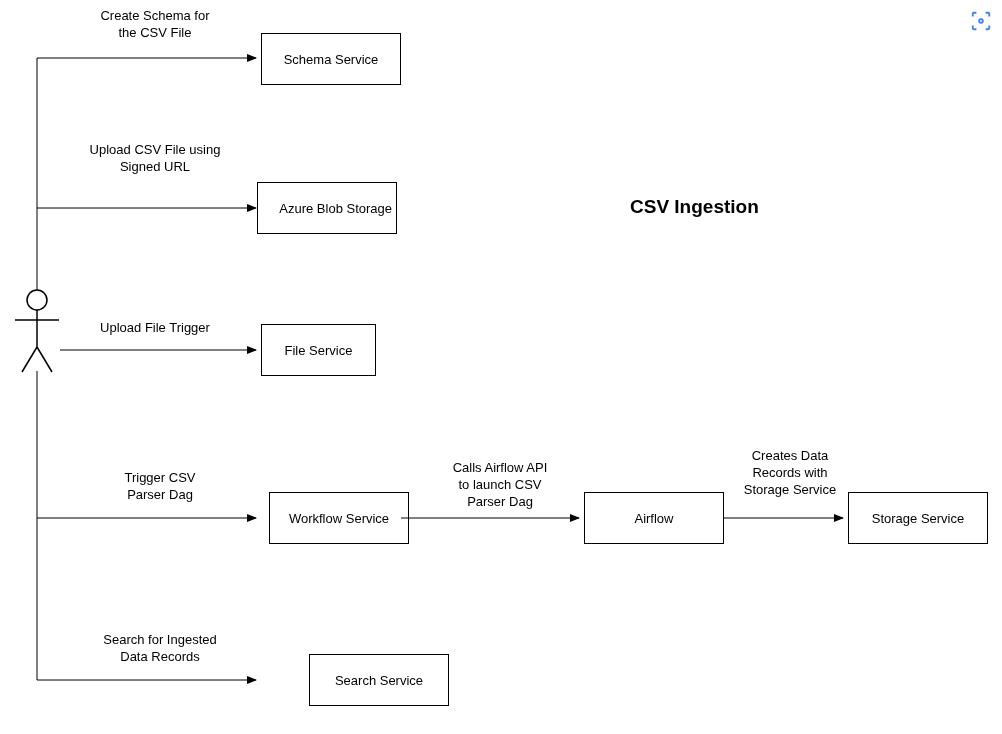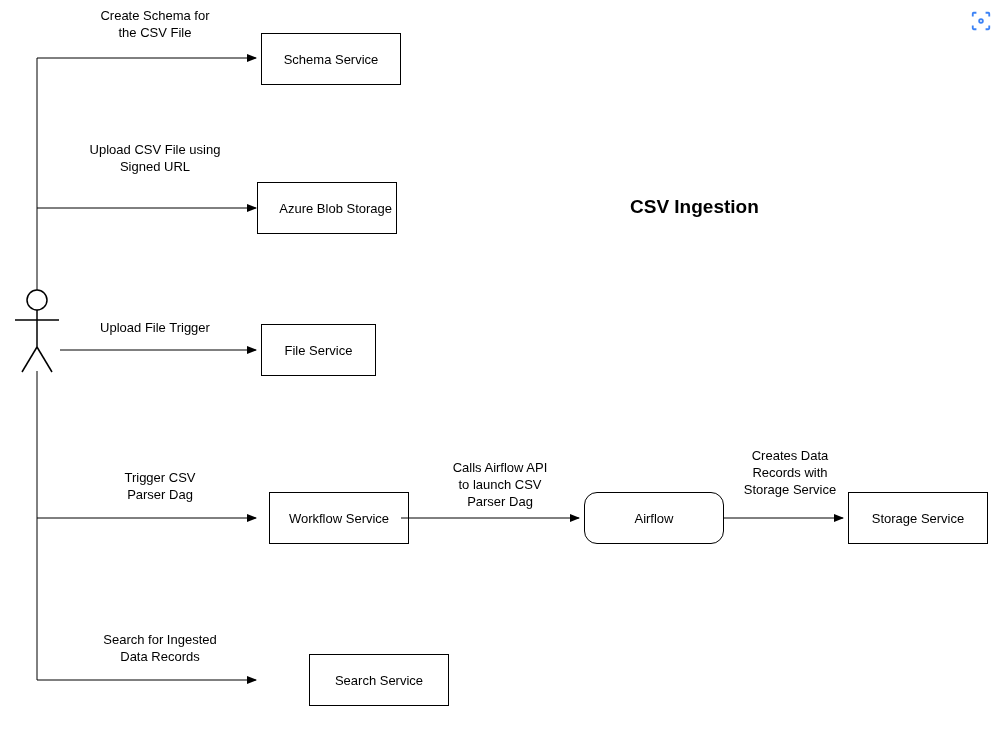--- a/index.html
+++ b/index.html
@@ -75,21 +75,21 @@
 </div>
 
 <div class="box" style="left: 261px; top: 324px; width: 115px; height: 52px;">
   <span>File Service</span>
 </div>
 
 <div class="box" style="left: 261px; top: 492px; width: 140px; height: 52px; margin-left: 8px;">
   <span>Workflow Service</span>
 </div>
 
-<div class="box" style="left: 584px; top: 492px; width: 140px; height: 52px; border-radius: 13px;">
+<div class="box" style="left: 584px; top: 492px; width: 140px; height: 52px;">
   <span>Airflow</span>
 </div>
 
 <div class="box" style="left: 848px; top: 492px; width: 140px; height: 52px;">
   <span>Storage Service</span>
 </div>
 
 <div class="box" style="left: 261px; top: 654px; width: 140px; height: 52px; margin-left: 48px;">
   <span>Search Service</span>
 </div>

